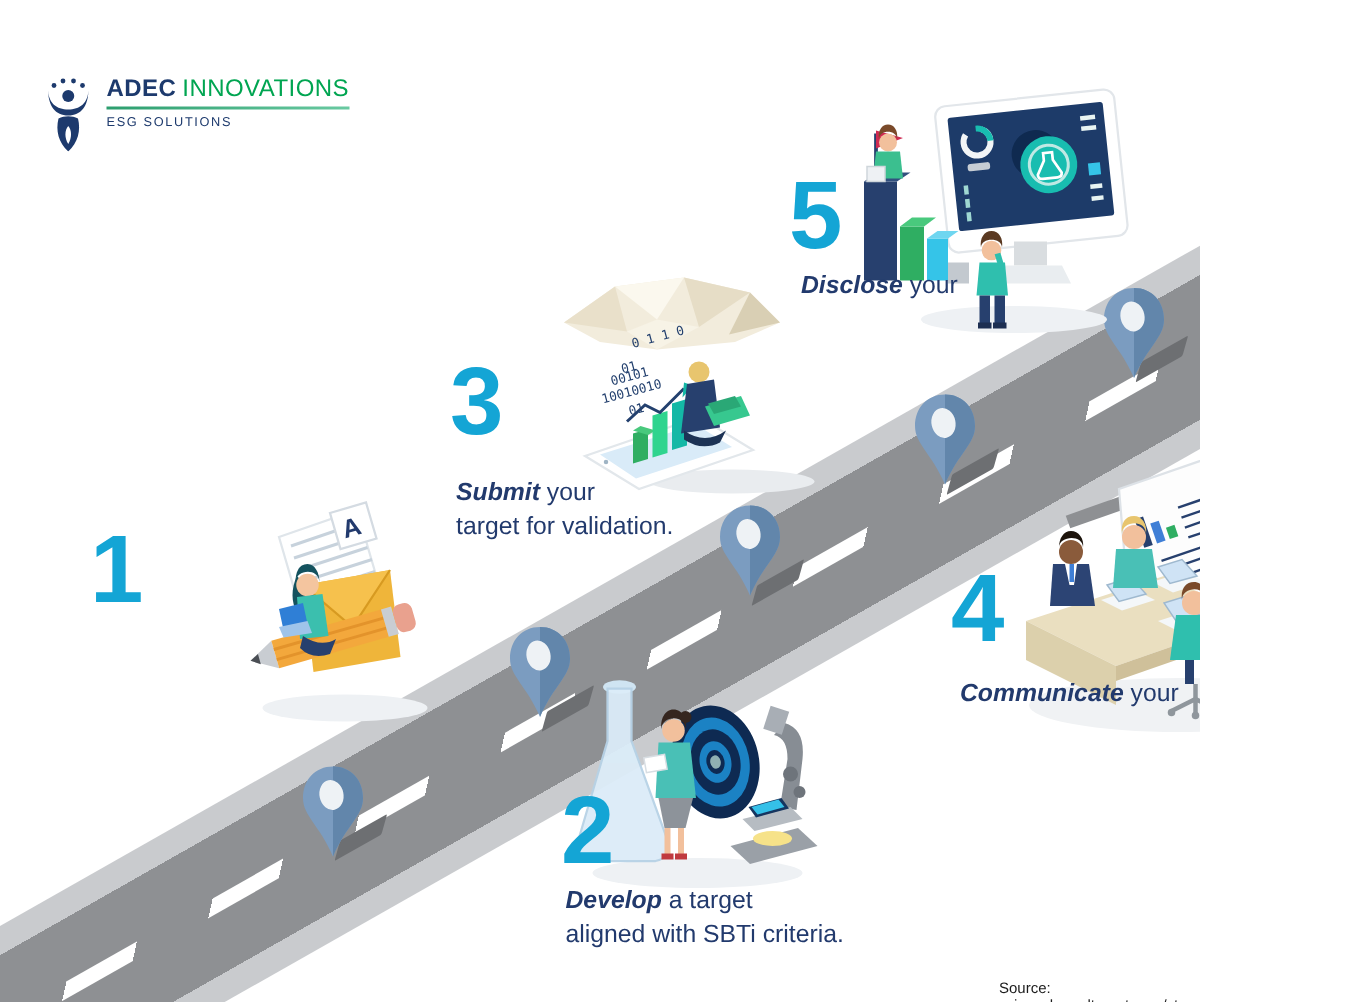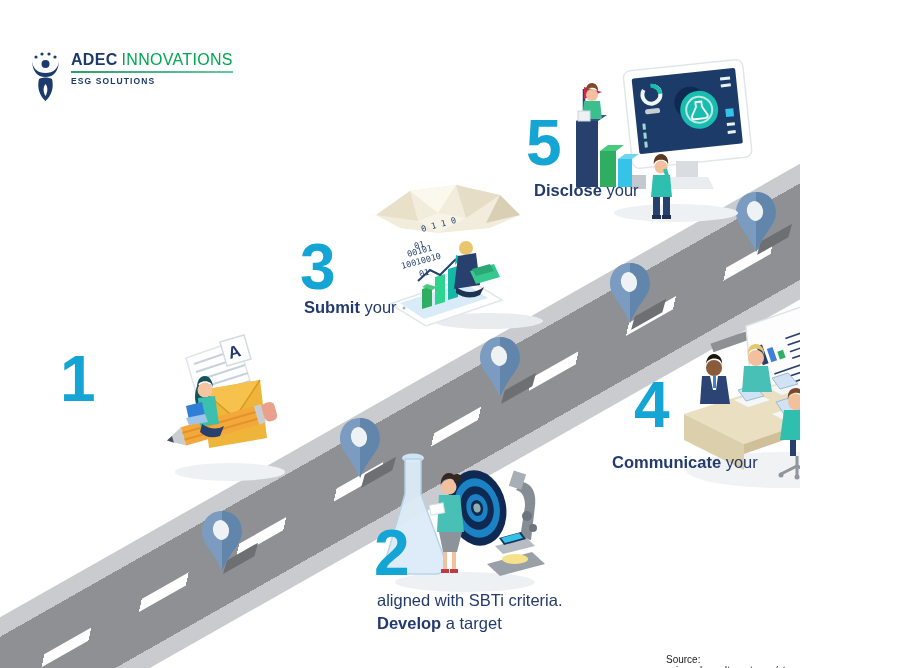--- a/index.html
+++ b/index.html
@@ -5,37 +5,37 @@
   html,body{margin:0;padding:0;background:#fff;}
   .canvas{position:relative;width:800px;height:668px;background:#ffffff;overflow:hidden;
           font-family:"Liberation Sans",sans-serif;margin-top:27px;}
   
   .logo{position:absolute;left:28px;top:24px;display:flex;align-items:flex-start;gap:9px;}
   .logo-text{display:flex;flex-direction:column;}
   .brand-line{font-size:16px;letter-spacing:.3px;white-space:nowrap;line-height:18px;}
   .brand-bold{font-weight:bold;color:#1d3a6d;}
   .brand-light{color:#00a551;font-weight:normal;margin-left:4px;}
   .brand-rule{height:2px;margin:2px 0 3px 0;background:linear-gradient(90deg,#2c9e6e,#69c9a1);}
-  .tagline{font-size:8.5px;font-weight:bold;color:#1d3a6d;letter-spacing:1.1px;}
+  .tagline{font-size:8.5px;font-weight:normal;color:#1d3a6d;letter-spacing:1.1px;}
   
   .road{position:absolute;left:-130px;top:344px;width:1160px;height:118px;z-index:1;
         transform:rotate(-29.55deg);
         background:linear-gradient(#c9cbce 0 17px,#8e9093 17px 101px,#c9cbce 101px 118px);}
   .road-line{position:absolute;left:0;right:0;top:54px;height:10px;
         background:repeating-linear-gradient(90deg,#ffffff 0 54px,rgba(0,0,0,0) 54px 112px);
         transform:skewX(-42deg);}
   
   .pin{position:absolute;width:44px;height:66px;z-index:3;}
   .pin-shadow{position:absolute;width:36px;height:10px;background:#6d6f72;z-index:2;
         transform-origin:0 100%;transform:rotate(-29.5deg) skewX(-45deg);border-radius:1px;}
   
   .step-number{position:absolute;z-index:5;font-size:64px;font-weight:bold;color:#14a5d5;
         line-height:1;letter-spacing:-2px;}
   .step-caption{position:absolute;z-index:5;font-size:16.5px;line-height:23px;color:#223a6d;}
-  .step-caption .b{font-weight:bold;}
+  .step-caption .b{font-weight:bold;font-style:italic;}
   .vig{position:absolute;z-index:4;}
   
   .source{position:absolute;left:666px;top:627px;font-size:10px;color:#1c1c1c;z-index:5;}
 </style>
 </head>
 <body>
 
 <div class="canvas">
 
   <div class="road">
@@ -327,31 +327,32 @@
     <rect x="95" y="144" width="7" height="20" fill="#27406e"></rect>
       <rect x="105" y="144" width="7" height="20" fill="#27406e"></rect>
     <rect x="94" y="162" width="9" height="4" fill="#1d2f52"></rect>
       <rect x="104" y="162" width="9" height="4" fill="#1d2f52"></rect>
   </svg>
 
   <div class="step-number" style="left:60px;top:320px;">1</div>
 
   <div class="step-number" style="left:374px;top:494px;">2</div>
   <div class="step-caption" style="left:377px;top:562px;">
+    <div><span class="b">Develop</span><span> a target</span></div>
     <div>aligned with SBTi criteria.</div>
-    <div><span class="b">Develop</span><span> a target</span></div>
   </div>
 
   <div class="step-number" style="left:300px;top:208px;">3</div>
-  <div class="step-caption" style="left:304px;top:269px;">
+  <div class="step-caption" style="left:304px;top:290px;">
     <div><span class="b">Submit</span><span> your</span></div>
+    <div>target for validation.</div>
   </div>
 
   <div class="step-number" style="left:634px;top:346px;">4</div>
-  <div class="step-caption" style="left:612px;top:424px;">
+  <div class="step-caption" style="left:640px;top:424px;">
     <div><span class="b">Communicate</span><span> your</span></div>
   </div>
 
   <div class="step-number" style="left:526px;top:84px;">5</div>
   <div class="step-caption" style="left:534px;top:152px;">
     <div><span class="b">Disclose</span><span> your</span></div>
   </div>
 
   <div class="source">Source: sciencebasedtargets.org/step-by-step</div>
 

